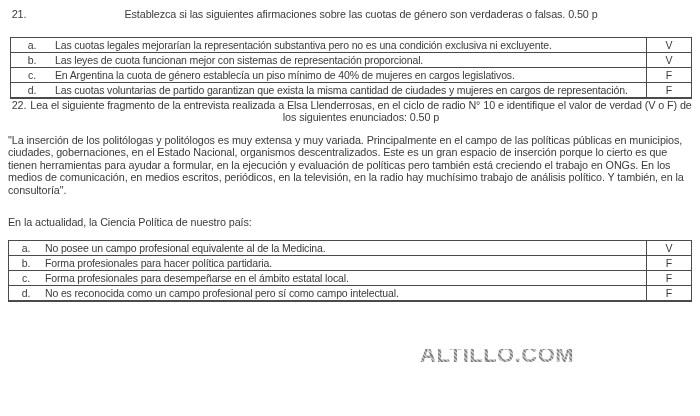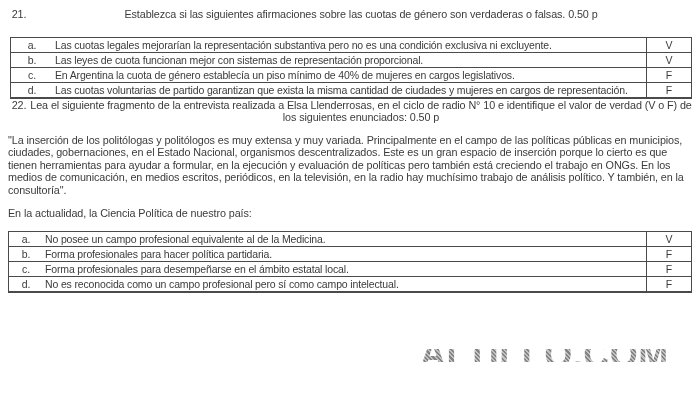--- a/index.html
+++ b/index.html
@@ -77,28 +77,28 @@
     width: 40px;
     text-align: center;
     border-left: 1px solid #4a4a4a !important;
   }
   .q22 { }
   .quote {
     margin: 10px 0 0 0;
     width: 688px;
   }
   .leadin {
-    margin: 11px 0 0 0;
+    margin: 20px 0 0 0;
   }
   .watermark {
     position: absolute;
     left: 420px;
     top: 349px;
     font-family: "Liberation Sans", sans-serif;
-    font-size: 36px;
+    font-size: 22px;
     font-weight: bold;
     letter-spacing: 0.5px;
     color: #9c9c9c;
   }
   @supports ((-webkit-background-clip: text) or (background-clip: text)) {
     .watermark {
       background-image: repeating-linear-gradient(45deg, #838383 0 1.5px, #c2c2c2 1.5px 3px);
       -webkit-background-clip: text;
       background-clip: text;
       color: transparent;

